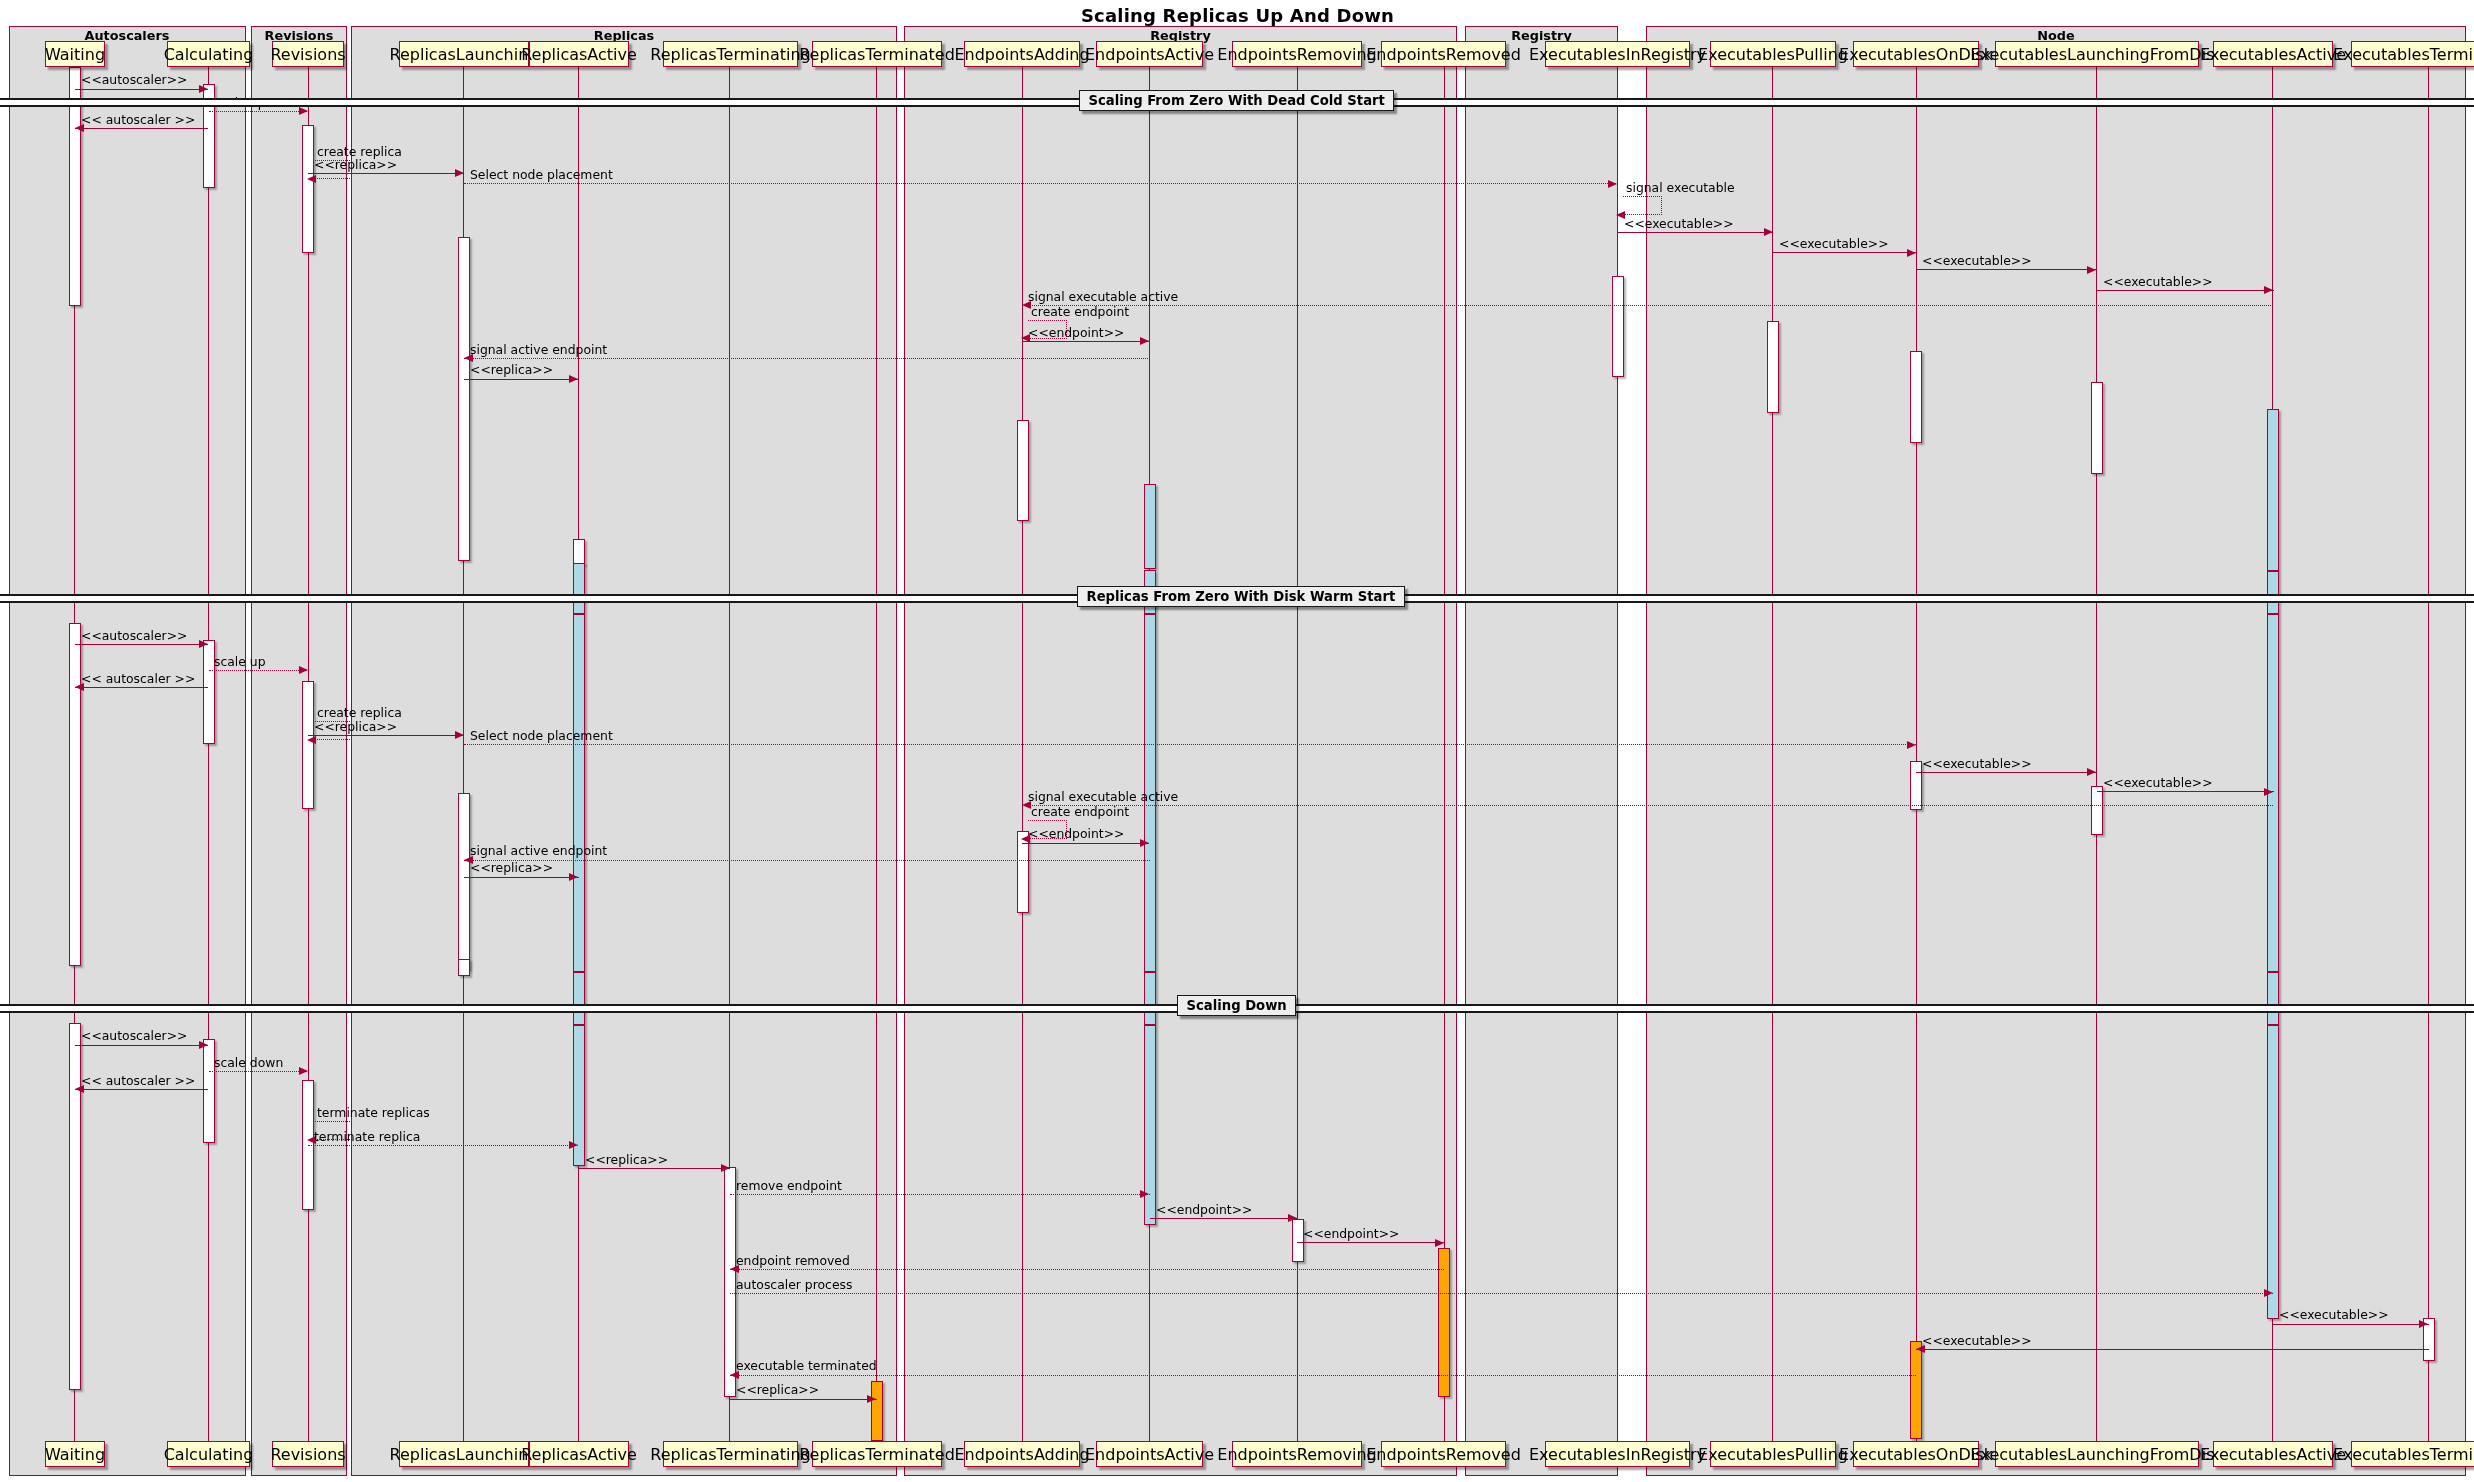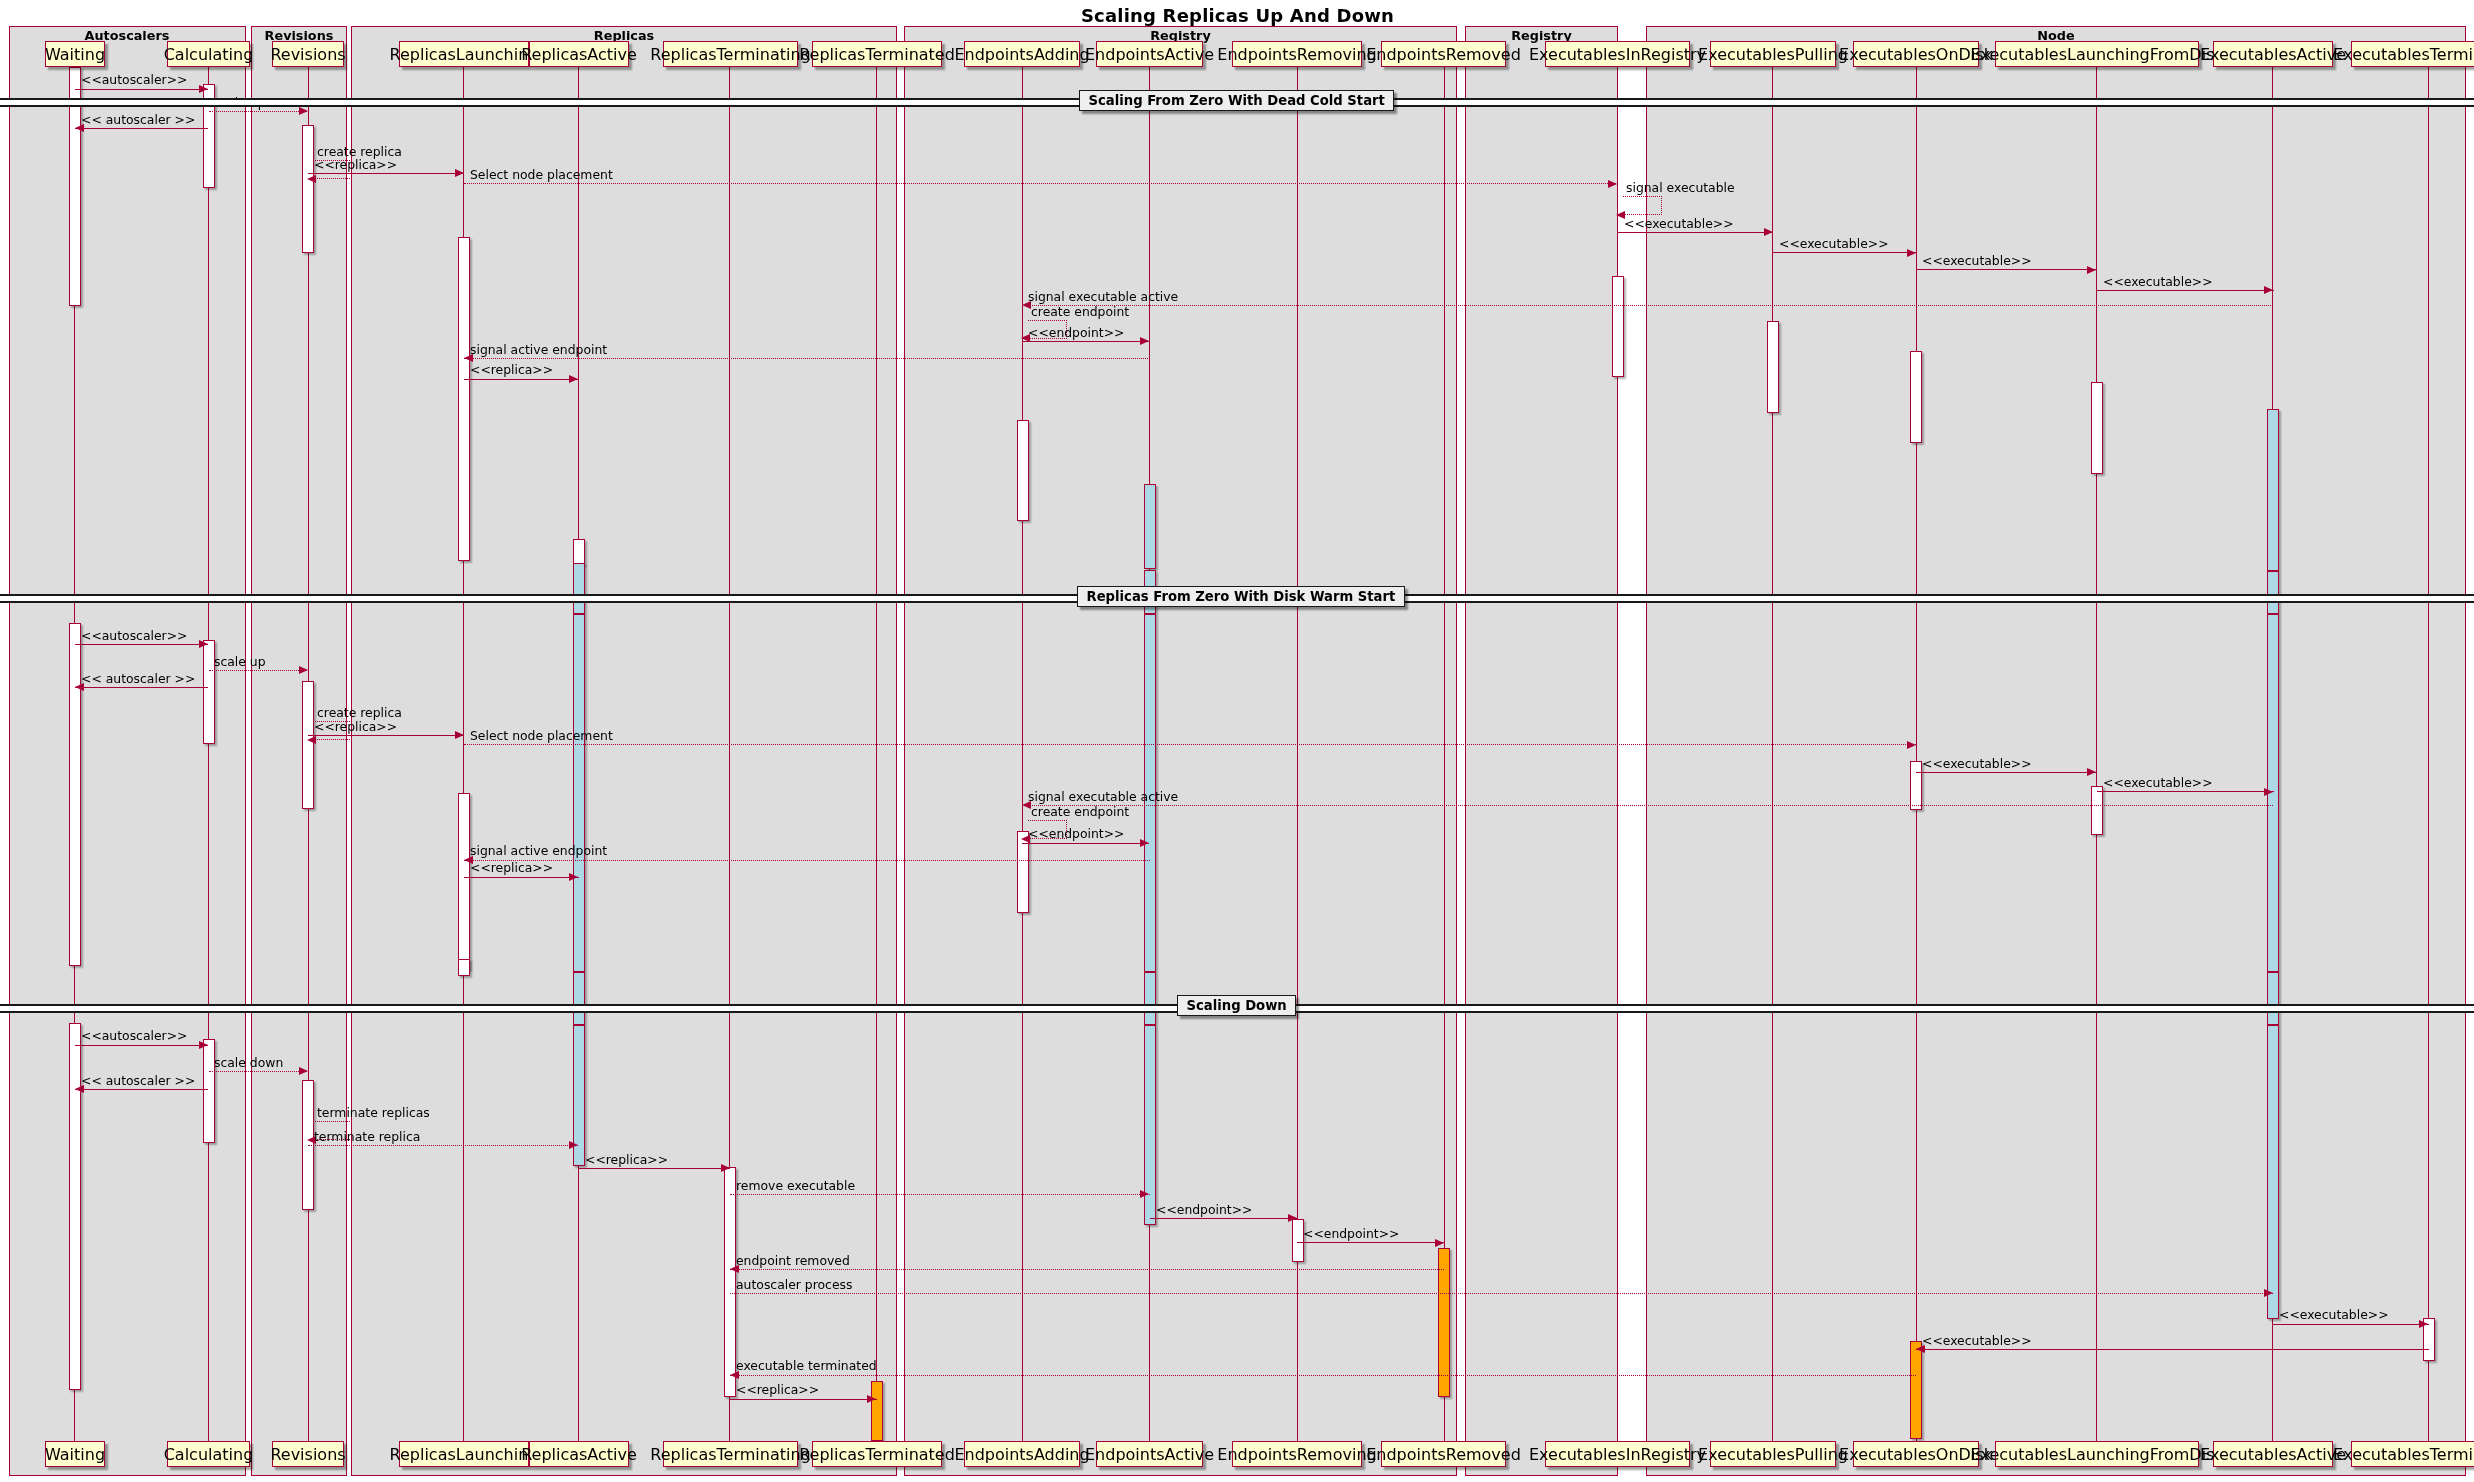--- a/index.html
+++ b/index.html
@@ -241,21 +241,21 @@
       <div class="ahead l" style="left: 307px; top: 1136px;"></div>
       <div class="mlabel" style="left: 317px; top: 1105px;">terminate replicas</div>
       <div class="msg dash" style="left: 308px; top: 1145px; width: 270px;"></div>
       <div class="ahead r" style="top: 1141px; left: 569px;"></div>
       <div class="mlabel" style="top: 1129px; left: 314px;">terminate replica</div>
       <div class="msg" style="left: 579px; top: 1168px; width: 151px;"></div>
       <div class="ahead r" style="top: 1164px; left: 721px;"></div>
       <div class="mlabel" style="top: 1152px; left: 585px;">&lt;&lt;replica&gt;&gt;</div>
       <div class="msg dash" style="left: 730px; top: 1194px; width: 420px;"></div>
       <div class="ahead r" style="top: 1190px; left: 1140px;"></div>
-      <div class="mlabel" style="top: 1178px; left: 736px;">remove executable</div>
+      <div class="mlabel" style="top: 1178px; left: 736px;">remove endpoint</div>
       <div class="msg" style="left: 1150px; top: 1218px; width: 148px;"></div>
       <div class="ahead r" style="top: 1214px; left: 1288px;"></div>
       <div class="mlabel" style="top: 1202px; left: 1156px;">&lt;&lt;endpoint&gt;&gt;</div>
       <div class="msg" style="left: 1297px; top: 1242px; width: 147px;"></div>
       <div class="ahead r" style="top: 1239px; left: 1435px;"></div>
       <div class="mlabel" style="top: 1226px; left: 1303px;">&lt;&lt;endpoint&gt;&gt;</div>
       <div class="msg dash" style="left: 730px; top: 1269px; width: 714px;"></div>
       <div class="ahead l" style="top: 1265px; left: 730px;"></div>
       <div class="mlabel" style="top: 1253px; left: 736px;">endpoint removed</div>
       <div class="msg dash" style="left: 730px; top: 1293px; width: 1543px;"></div>

